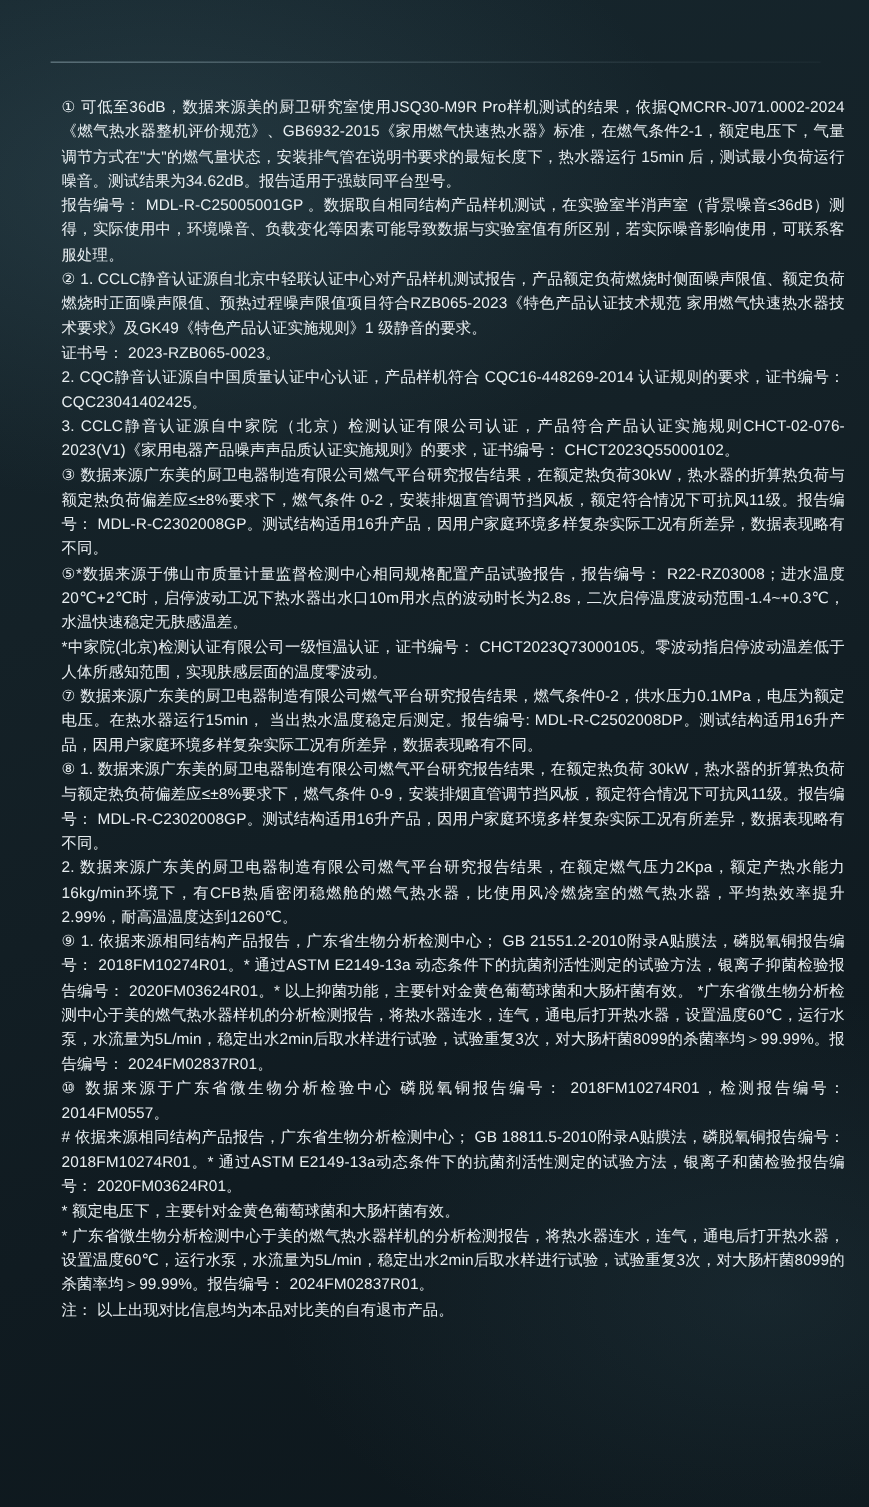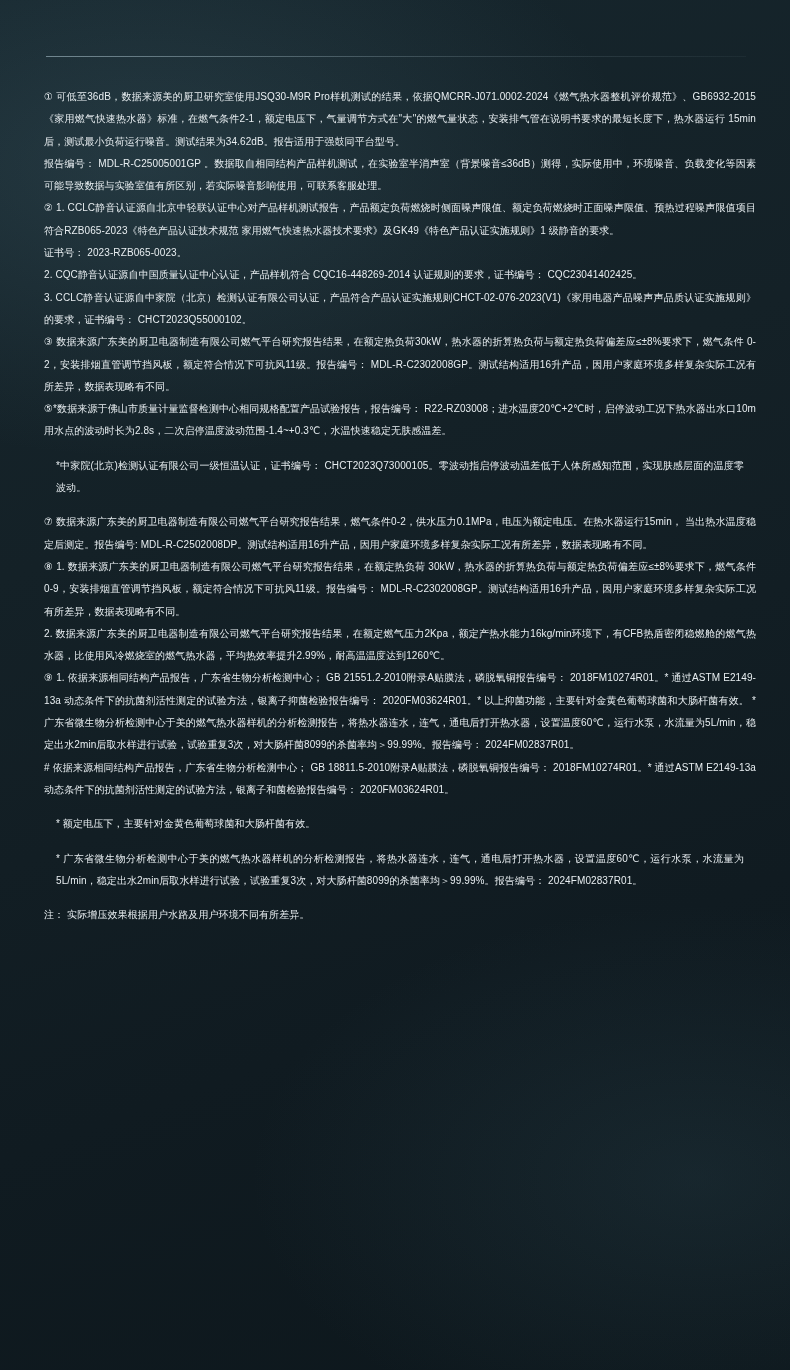--- a/index.html
+++ b/index.html
@@ -32,37 +32,37 @@
   .top-rule {
     position: absolute;
     left: 46px;
     top: 56px;
     width: 700px;
     height: 1px;
     background: linear-gradient(90deg, rgba(180,205,215,0.55), rgba(180,205,215,0.18) 60%, rgba(180,205,215,0.05));
   }
   .content {
     position: absolute;
-    left: 44px;
+    left: 56px;
     top: 86px;
     width: 712px;
     color: #e8eef1;
-    font-size: 10px;
+    font-size: 14px;
     line-height: 22.3px;
     letter-spacing: 0.1px;
     text-align: justify;
   }
   .para {
     margin: 0 0 0 0;
     white-space: pre-wrap;
     word-break: break-word;
     text-indent: 0;
   }
   .footnote {
-    margin: 12px;
+    margin: 0;
     white-space: pre-wrap;
     word-break: break-word;
   }
   .note-final {
     margin: 0;
     white-space: pre-wrap;
   }
 </style>
 </head>
 <body>
@@ -78,19 +78,20 @@
     <p class="para">证书号： 2023-RZB065-0023。</p>
     <p class="para">2. CQC静音认证源自中国质量认证中心认证，产品样机符合 CQC16-448269-2014 认证规则的要求，证书编号： CQC23041402425。</p>
     <p class="para">3. CCLC静音认证源自中家院（北京）检测认证有限公司认证，产品符合产品认证实施规则CHCT-02-076-2023(V1)《家用电器产品噪声声品质认证实施规则》的要求，证书编号： CHCT2023Q55000102。</p>
     <p class="para">③ 数据来源广东美的厨卫电器制造有限公司燃气平台研究报告结果，在额定热负荷30kW，热水器的折算热负荷与额定热负荷偏差应≤±8%要求下，燃气条件 0-2，安装排烟直管调节挡风板，额定符合情况下可抗风11级。报告编号： MDL-R-C2302008GP。测试结构适用16升产品，因用户家庭环境多样复杂实际工况有所差异，数据表现略有不同。</p>
     <p class="para">⑤*数据来源于佛山市质量计量监督检测中心相同规格配置产品试验报告，报告编号： R22-RZ03008；进水温度20℃+2℃时，启停波动工况下热水器出水口10m用水点的波动时长为2.8s，二次启停温度波动范围-1.4~+0.3℃，水温快速稳定无肤感温差。</p>
     <p class="footnote">*中家院(北京)检测认证有限公司一级恒温认证，证书编号： CHCT2023Q73000105。零波动指启停波动温差低于人体所感知范围，实现肤感层面的温度零波动。</p>
     <p class="para">⑦ 数据来源广东美的厨卫电器制造有限公司燃气平台研究报告结果，燃气条件0-2，供水压力0.1MPa，电压为额定电压。在热水器运行15min， 当出热水温度稳定后测定。报告编号: MDL-R-C2502008DP。测试结构适用16升产品，因用户家庭环境多样复杂实际工况有所差异，数据表现略有不同。</p>
     <p class="para">⑧ 1. 数据来源广东美的厨卫电器制造有限公司燃气平台研究报告结果，在额定热负荷 30kW，热水器的折算热负荷与额定热负荷偏差应≤±8%要求下，燃气条件 0-9，安装排烟直管调节挡风板，额定符合情况下可抗风11级。报告编号： MDL-R-C2302008GP。测试结构适用16升产品，因用户家庭环境多样复杂实际工况有所差异，数据表现略有不同。</p>
     <p class="para">2. 数据来源广东美的厨卫电器制造有限公司燃气平台研究报告结果，在额定燃气压力2Kpa，额定产热水能力16kg/min环境下，有CFB热盾密闭稳燃舱的燃气热水器，比使用风冷燃烧室的燃气热水器，平均热效率提升2.99%，耐高温温度达到1260℃。</p>
     <p class="para">⑨ 1. 依据来源相同结构产品报告，广东省生物分析检测中心； GB 21551.2-2010附录A贴膜法，磷脱氧铜报告编号： 2018FM10274R01。* 通过ASTM E2149-13a 动态条件下的抗菌剂活性测定的试验方法，银离子抑菌检验报告编号： 2020FM03624R01。* 以上抑菌功能，主要针对金黄色葡萄球菌和大肠杆菌有效。 *广东省微生物分析检测中心于美的燃气热水器样机的分析检测报告，将热水器连水，连气，通电后打开热水器，设置温度60℃，运行水泵，水流量为5L/min，稳定出水2min后取水样进行试验，试验重复3次，对大肠杆菌8099的杀菌率均＞99.99%。报告编号： 2024FM02837R01。</p>
+    <p class="para">⑩ 数据来源于广东省微生物分析检验中心 磷脱氧铜报告编号： 2018FM10274R01，检测报告编号： 2014FM0557。</p>
     <p class="para"># 依据来源相同结构产品报告，广东省生物分析检测中心； GB 18811.5-2010附录A贴膜法，磷脱氧铜报告编号： 2018FM10274R01。* 通过ASTM E2149-13a动态条件下的抗菌剂活性测定的试验方法，银离子和菌检验报告编号： 2020FM03624R01。</p>
     <p class="footnote">* 额定电压下，主要针对金黄色葡萄球菌和大肠杆菌有效。</p>
     <p class="footnote">* 广东省微生物分析检测中心于美的燃气热水器样机的分析检测报告，将热水器连水，连气，通电后打开热水器，设置温度60℃，运行水泵，水流量为5L/min，稳定出水2min后取水样进行试验，试验重复3次，对大肠杆菌8099的杀菌率均＞99.99%。报告编号： 2024FM02837R01。</p>
-    <p class="note-final">注： 实际增压效果根据用户水路及用户环境不同有所差异。</p>
+    <p class="note-final">注： 以上出现对比信息均为本品对比美的自有退市产品。</p>
   </div>
 
 </div>
 
 </body></html>

